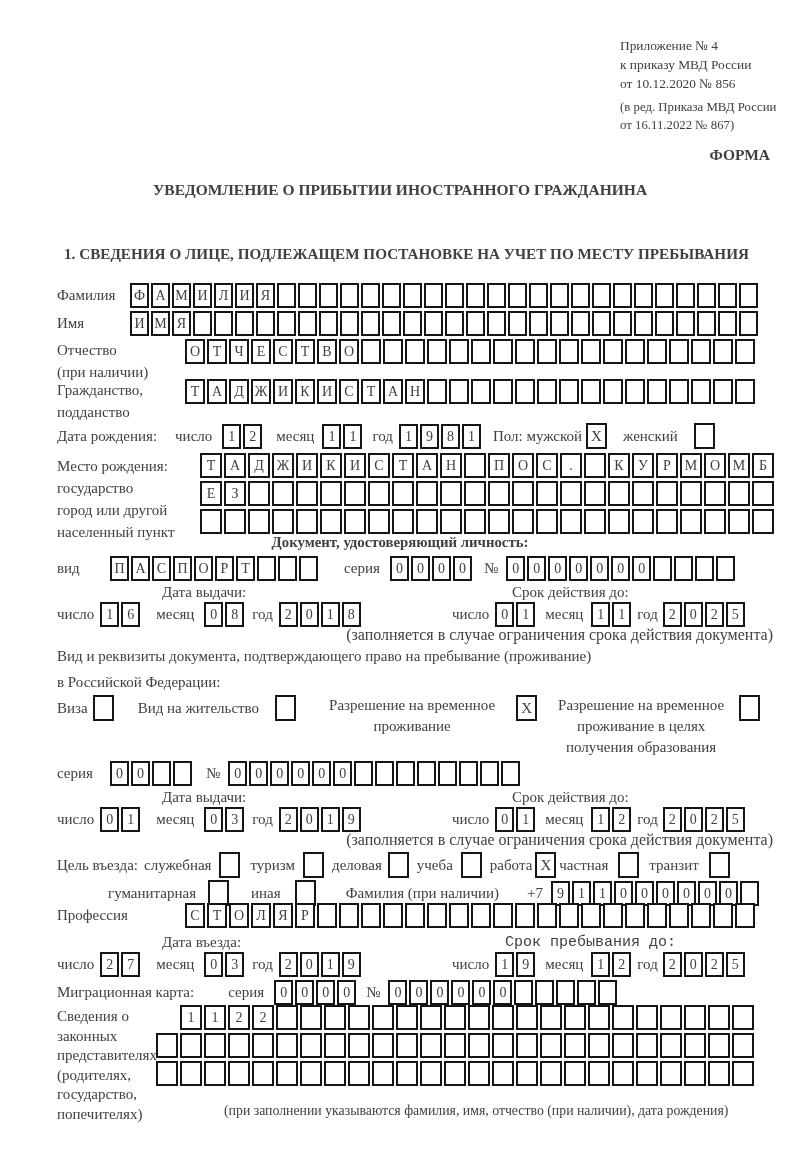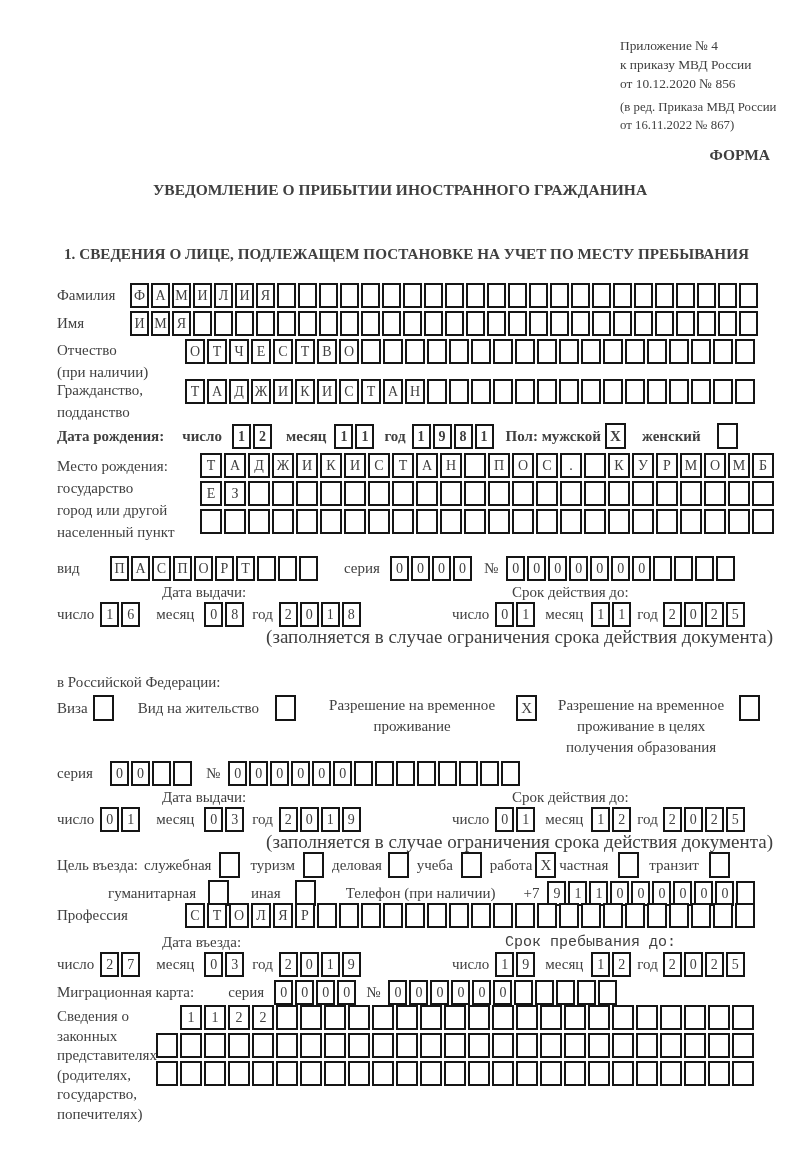--- a/index.html
+++ b/index.html
@@ -20,21 +20,21 @@
   }
   .med .cell { width:20px; }
   .wide .cell { width:22px; }
   .cbox {
     display:inline-block; width:21px; height:26px; border:2px solid #151515;
     text-align:center; font-size:15px; line-height:22px; vertical-align:middle;
     background:#fff; flex:0 0 auto;
   }
   .lbl { display:inline-block; }
   .b { font-weight:bold; }
-  .small { font-size:19px; }
+  .small { font-size:16px; }
   .hdr-note { font-size:13.4px; line-height:19px; }
   .hdr-note2 { font-size:12.8px; line-height:18px; margin-top:5px; }
   .center { left:0; width:800px; text-align:center; }
   .uline { display:inline-block; width:58px; height:15px; border-bottom:2px solid #333; margin-left:14px; }
   .stack { line-height:22px; }
   .stack span { display:block; }
   .wrapbox { white-space:normal; text-align:center; line-height:21px; display:inline-block; }
 </style>
 </head>
 <body>
@@ -192,21 +192,21 @@
         <span class="cell"></span>
         <span class="cell"></span>
         <span class="cell"></span>
         <span class="cell"></span>
         <span class="cell"></span>
         <span class="cell"></span>
         <span class="cell"></span>
       </span>
   </div>
 
-  <div class="abs row" style="top:423px;left:57px;font-weight:bold;">
+  <div class="abs row" style="top:423px;left:57px;">
     <span>Дата рождения:</span>
     <span style="margin-left:18px;">число</span>
     <span class="cells" style="margin-left:10px;">
         <span class="cell">1</span>
         <span class="cell">2</span>
       </span>
     <span style="margin-left:14px;">месяц</span>
     <span class="cells" style="margin-left:8px;">
         <span class="cell">1</span>
         <span class="cell">1</span>
@@ -302,20 +302,21 @@
       <span class="cell"></span>
       <span class="cell"></span>
       <span class="cell"></span>
       <span class="cell"></span>
       <span class="cell"></span>
       <span class="cell"></span>
       <span class="cell"></span>
       <span class="cell"></span>
     </div>
 
+  <div class="abs center b" style="top:534px;font-size:14.8px;">Документ, удостоверяющий личность:</div>
 
   <div class="abs row" style="top:556px;left:57px;">
     <span class="lbl" style="width:53px;">вид</span>
     <span class="cells">
         <span class="cell">П</span>
         <span class="cell">А</span>
         <span class="cell">С</span>
         <span class="cell">П</span>
         <span class="cell">О</span>
         <span class="cell">Р</span>
@@ -383,20 +384,21 @@
     <span style="margin-left:6px;">год</span>
     <span class="cells" style="margin-left:5px;">
         <span class="cell">2</span>
         <span class="cell">0</span>
         <span class="cell">2</span>
         <span class="cell">5</span>
       </span>
   </div>
   <div class="abs small" style="top:626px;right:27px;">(заполняется в случае ограничения срока действия документа)</div>
 
+  <div class="abs" style="top:648px;left:57px;">Вид и реквизиты документа, подтверждающего право на пребывание (проживание)</div>
   <div class="abs" style="top:674px;left:57px;">в Российской Федерации:</div>
 
   <div class="abs row-top" style="top:695px;left:57px;">
     <span style="line-height:26px;">Виза</span>
     <span class="cbox" style="margin-left:5px;"></span>
     <span style="margin-left:24px;line-height:26px;">Вид на жительство</span>
     <span class="cbox" style="margin-left:16px;"></span>
     <span class="wrapbox" style="margin-left:20px;width:192px;">Разрешение на временное проживание</span>
     <span class="cbox" style="margin-left:8px;">X</span>
     <span class="wrapbox" style="margin-left:14px;width:180px;">Разрешение на временное проживание в целях получения образования</span>
@@ -489,21 +491,21 @@
     <span class="cbox" style="margin-left:10px;"></span>
     <span style="margin-left:10px;">транзит</span>
     <span class="cbox" style="margin-left:10px;"></span>
   </div>
 
   <div class="abs row" style="top:880px;left:108px;">
     <span>гуманитарная</span>
     <span class="cbox" style="margin-left:12px;"></span>
     <span style="margin-left:22px;">иная</span>
     <span class="cbox" style="margin-left:14px;"></span>
-    <span style="margin-left:30px;">Телефон (при наличии)</span>
+    <span style="margin-left:30px;">Фамилия (при наличии)</span>
     <span style="margin-left:28px;">+7</span>
     <span class="cells" style="margin-left:8px;">
         <span class="cell">9</span>
         <span class="cell">1</span>
         <span class="cell">1</span>
         <span class="cell">0</span>
         <span class="cell">0</span>
         <span class="cell">0</span>
         <span class="cell">0</span>
         <span class="cell">0</span>
@@ -693,14 +695,15 @@
       <span class="cell"></span>
       <span class="cell"></span>
       <span class="cell"></span>
       <span class="cell"></span>
       <span class="cell"></span>
       <span class="cell"></span>
       <span class="cell"></span>
       <span class="cell"></span>
     </div>
 
+  <div class="abs" style="top:1103px;left:224px;font-size:13.8px;">(при заполнении указываются фамилия, имя, отчество (при наличии), дата рождения)</div>
 
 </div>
 
 </body></html>

